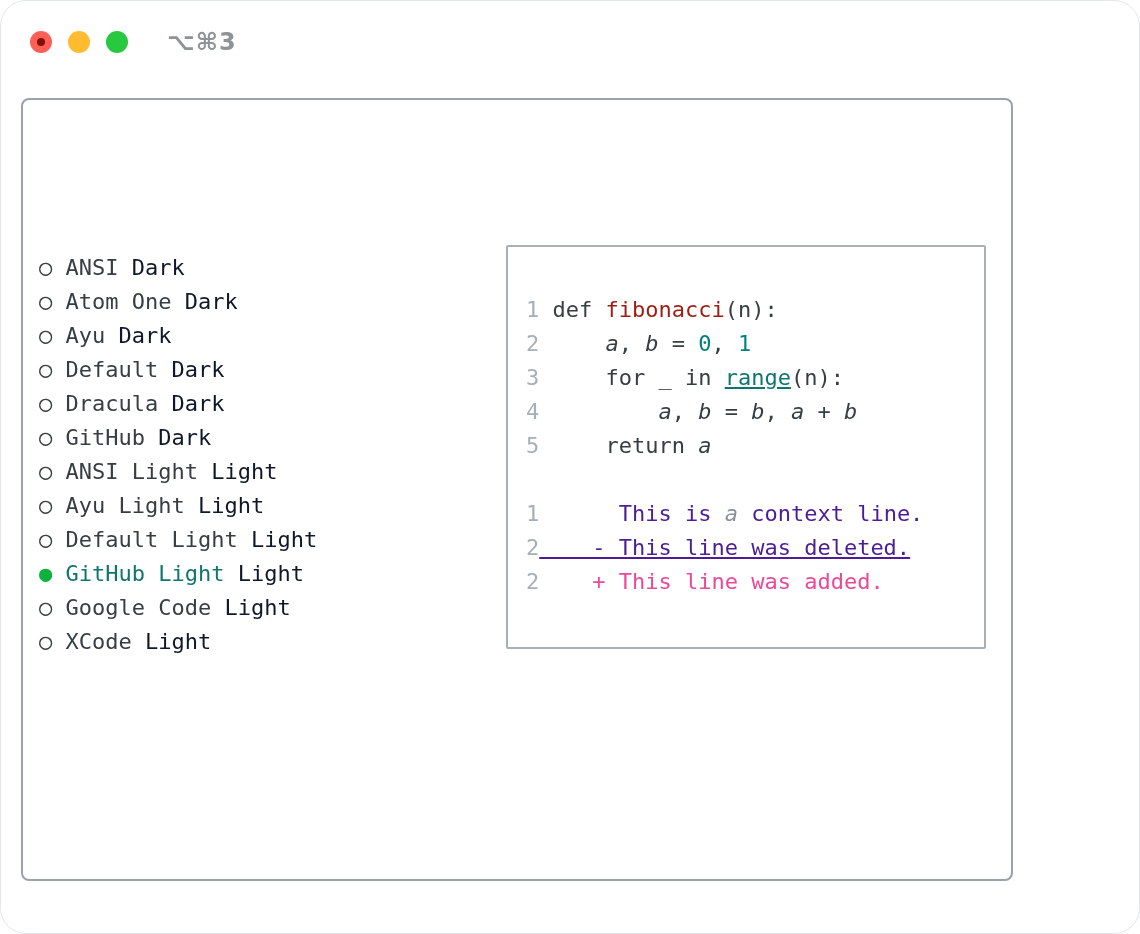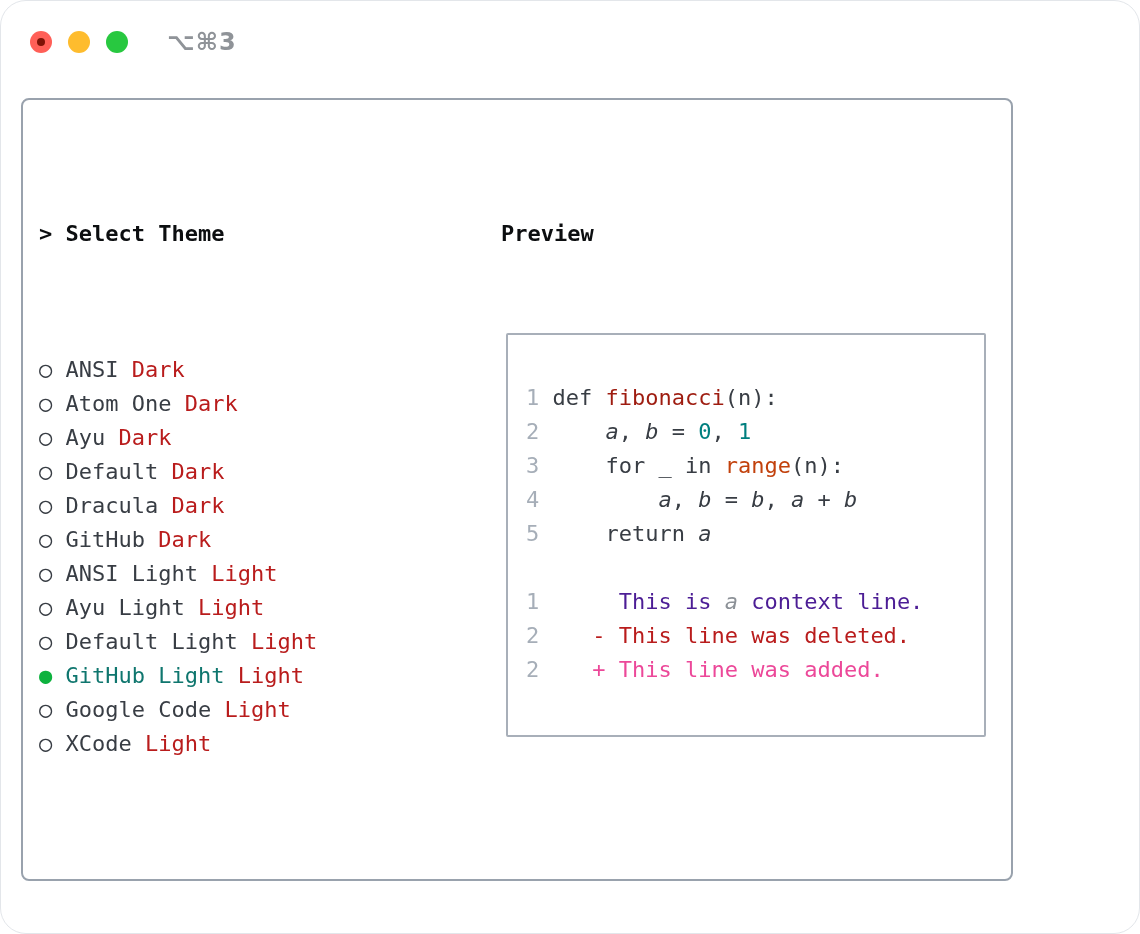--- a/index.html
+++ b/index.html
@@ -42,73 +42,71 @@
   }
   .col{position:absolute;font-size:22px;line-height:34px;white-space:pre;}
   .left-col{left:16px;top:49px;color:#383d44;}
   .right-col{left:478px;top:49px;color:#383d44;}
   .row{height:34px;}
   .heading{font-weight:bold;color:#0c0e10;}
   .bullet{color:#383d44;}
   .bullet.on{color:#0db23e;}
   .tname{color:#383d44;}
   .tname.sel{color:#0f766e;}
-  .variant{color:#b91c1c;}
+  .variant{color:#0f172a;}
   .spacer{height:34px;}
   
   .preview-box{
-    margin-top:14px;margin-left:5px;
+    margin-top:28px;margin-left:5px;
     width:480px;
     border:2px solid #a8afb9;border-radius:2px;
     box-sizing:border-box;
     padding:46px 18px 48px 18px;
     background:#ffffff;
   }
   .cl{height:34px;white-space:pre;}
   .ln{color:#a6aeb8;}
   .pl{color:#383d44;}
   .ti{color:#9e1c10;}
   .nu{color:#007f7f;}
-  .bi{color:#c2410c;}
+  .bi{color:#0f766e;text-decoration:underline;}
   .va{color:#383d44;font-style:italic;}
   .ctx{color:#4c1d95;}
   .cva{color:#8c9197;font-style:italic;}
-  .del{color:#b91c1c;}
+  .del{color:#4c1d95;text-decoration:underline;}
   .add{color:#ec4899;}
 </style>
 </head>
 <body>
 
 <div class="window">
 
   <div class="titlebar">
     <div class="light red">
       <div class="dot"></div>
     </div>
     <div class="light yellow"></div>
     <div class="light green"></div>
     <div class="shortcut">⌥⌘3</div>
   </div>
 
   <div class="panel">
 
     <div class="col left-col">
-      <div class="row heading"><span>&gt;</span> <span>Select Theme</span></div>
 
       <div id="theme-list"><div class="row"><span class="bullet">○</span> <span class="tname">ANSI</span> <span class="variant">Dark</span></div><div class="row"><span class="bullet">○</span> <span class="tname">Atom One</span> <span class="variant">Dark</span></div><div class="row"><span class="bullet">○</span> <span class="tname">Ayu</span> <span class="variant">Dark</span></div><div class="row"><span class="bullet">○</span> <span class="tname">Default</span> <span class="variant">Dark</span></div><div class="row"><span class="bullet">○</span> <span class="tname">Dracula</span> <span class="variant">Dark</span></div><div class="row"><span class="bullet">○</span> <span class="tname">GitHub</span> <span class="variant">Dark</span></div><div class="row"><span class="bullet">○</span> <span class="tname">ANSI Light</span> <span class="variant">Light</span></div><div class="row"><span class="bullet">○</span> <span class="tname">Ayu Light</span> <span class="variant">Light</span></div><div class="row"><span class="bullet">○</span> <span class="tname">Default Light</span> <span class="variant">Light</span></div><div class="row"><span class="bullet on">●</span> <span class="tname sel">GitHub Light</span> <span class="variant">Light</span></div><div class="row"><span class="bullet">○</span> <span class="tname">Google Code</span> <span class="variant">Light</span></div><div class="row"><span class="bullet">○</span> <span class="tname">XCode</span> <span class="variant">Light</span></div></div>
 
       <div class="spacer"></div>
       
 
       
 
       
       
       
     </div>
 
     <div class="col right-col">
-      <div class="row heading">Preview</div>
       <div class="preview-box" id="preview-box"><div class="cl"><span class="ln">1 </span><span class="pl">def </span><span class="ti">fibonacci</span><span class="pl">(n):</span></div><div class="cl"><span class="ln">2 </span><span class="pl">    </span><span class="va">a</span><span class="pl">, </span><span class="va">b</span><span class="pl"> = </span><span class="nu">0</span><span class="pl">, </span><span class="nu">1</span></div><div class="cl"><span class="ln">3 </span><span class="pl">    for _ in </span><span class="bi">range</span><span class="pl">(n):</span></div><div class="cl"><span class="ln">4 </span><span class="pl">        </span><span class="va">a</span><span class="pl">, </span><span class="va">b</span><span class="pl"> = </span><span class="va">b</span><span class="pl">, </span><span class="va">a</span><span class="pl"> + </span><span class="va">b</span></div><div class="cl"><span class="ln">5 </span><span class="pl">    return </span><span class="va">a</span></div><div class="cl">&nbsp;</div><div class="cl"><span class="ln">1</span><span class="ctx">      This is </span><span class="cva">a</span><span class="ctx"> context line.</span></div><div class="cl"><span class="ln">2</span><span class="del">    - This line was deleted.</span></div><div class="cl"><span class="ln">2</span><span class="add">    + This line was added.</span></div></div>
     </div>
 
   </div>
 </div>
 
 </body></html>

